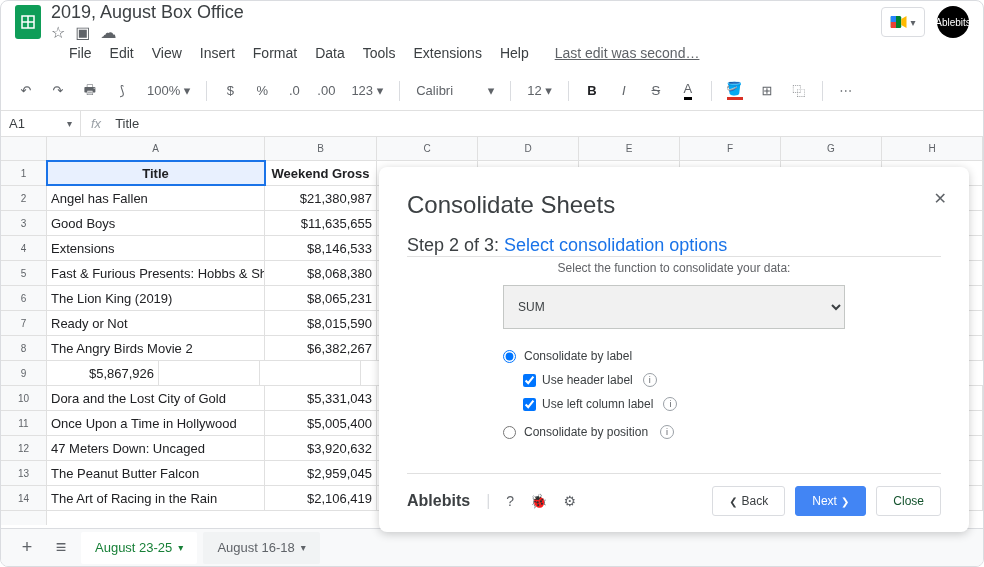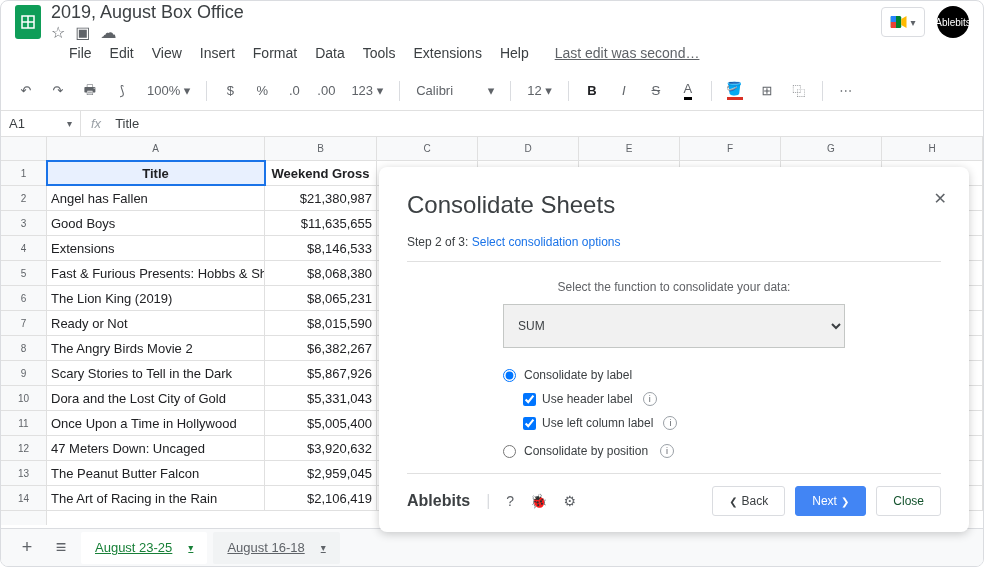--- a/index.html
+++ b/index.html
@@ -49,29 +49,29 @@
 .col-a { width: 218px; } .col-b { width: 112px; } .col-c, .col-d, .col-e, .col-f, .col-g, .col-h { width: 101px; }
 .data-row { display: flex; height: 25px; border-bottom: 1px solid #e0e0e0; }
 .cell { border-right: 1px solid #e0e0e0; padding: 0 4px; font-size: 13px; color: #202124; display: flex; align-items: center; overflow: hidden; white-space: nowrap; }
 .cell.selected { background: #e8f0fe; outline: 2px solid #1a73e8; outline-offset: -1px; }
 .cell.hdr-cell { font-weight: bold; justify-content: center; }
 .cell.num { justify-content: flex-end; }
 
 
 .sheet-tabs { position: absolute; bottom: 0; left: 0; right: 0; height: 38px; border-top: 1px solid #dadce0; background: #f8f9fa; display: flex; align-items: center; padding: 0 12px; gap: 6px; }
 .sheet-tabs .stb { width: 28px; height: 28px; display: flex; align-items: center; justify-content: center; cursor: pointer; color: #5f6368; font-size: 18px; }
-.tab { height: 32px; padding: 0 14px; display: flex; align-items: center; gap: 16px; font-size: 13px; cursor: pointer; border-radius: 2px; text-decoration: underline; }
+.tab { height: 32px; padding: 0 14px; display: flex; align-items: center; gap: 6px; font-size: 13px; cursor: pointer; border-radius: 2px; }
 .tab.active { color: #188038; font-weight: 500; background: #fff; }
 .tab.inactive { color: #5f6368; background: #f1f3f4; }
 
 
 .panel { position: absolute; top: 166px; right: 14px; bottom: 34px; width: 590px; background: #fff; border-radius: 8px; box-shadow: 0 2px 10px rgba(0,0,0,0.2); padding: 24px 28px 16px 28px; display: flex; flex-direction: column; }
 .panel-title { font-size: 24px; color: #3c4043; margin-bottom: 16px; }
 .panel-close { position: absolute; top: 22px; right: 22px; font-size: 16px; color: #5f6368; cursor: pointer; }
-.step-line { font-size: 12px; color: #3c4043; padding-bottom: 12px; border-bottom: 1px solid #e0e0e0; margin-bottom: 18px; }
+.step-line { font-size: 18px; color: #3c4043; border-bottom: 1px solid #e0e0e0; margin-bottom: 4px; }
 .step-line a { color: #1a73e8; text-decoration: none; }
 .panel-body { flex: 1; }
 .panel-label { text-align: center; font-size: 12px; color: #606266; margin-bottom: 10px; }
 .panel-select { width: 342px; height: 44px; margin: 0 auto 20px auto; display: block; border: 1px solid #c4c7c5; background: #f1f1f1; padding: 0 10px; font-size: 12px; color: #3c4043; cursor: pointer; }
 .radio-group { width: 342px; margin: 0 auto; font-size: 12px; color: #3c4043; }
 .radio-row { display: flex; align-items: center; gap: 8px; margin-bottom: 10px; }
 .check-row { display: flex; align-items: center; gap: 6px; margin-left: 20px; margin-bottom: 10px; }
 .info-icon { width: 14px; height: 14px; border: 1px solid #9aa0a6; border-radius: 50%; font-size: 9px; display: inline-flex; align-items: center; justify-content: center; color: #5f6368; margin-left: 4px; }
 .panel-footer { display: flex; align-items: center; border-top: 1px solid #e0e0e0; padding-top: 12px; gap: 16px; }
 .ablebits-logo { font-size: 16px; font-weight: 700; color: #3c4043; }
@@ -273,21 +273,20 @@
         <div class="cell col-a">The Angry Birds Movie 2</div>
         <div class="cell col-b num">$6,382,267</div>
         <div class="cell col-c"></div>
         <div class="cell col-d"></div>
         <div class="cell col-e"></div>
         <div class="cell col-f"></div>
         <div class="cell col-g"></div>
         <div class="cell col-h"></div>
       </div>
     <div class="data-row">
-        <div class="cell col-a">Scary Stories to Tell in the Dark</div>
         <div class="cell col-b num">$5,867,926</div>
         <div class="cell col-c"></div>
         <div class="cell col-d"></div>
         <div class="cell col-e"></div>
         <div class="cell col-f"></div>
         <div class="cell col-g"></div>
         <div class="cell col-h"></div>
       </div>
     <div class="data-row">
         <div class="cell col-a">Dora and the Lost City of Gold</div>

